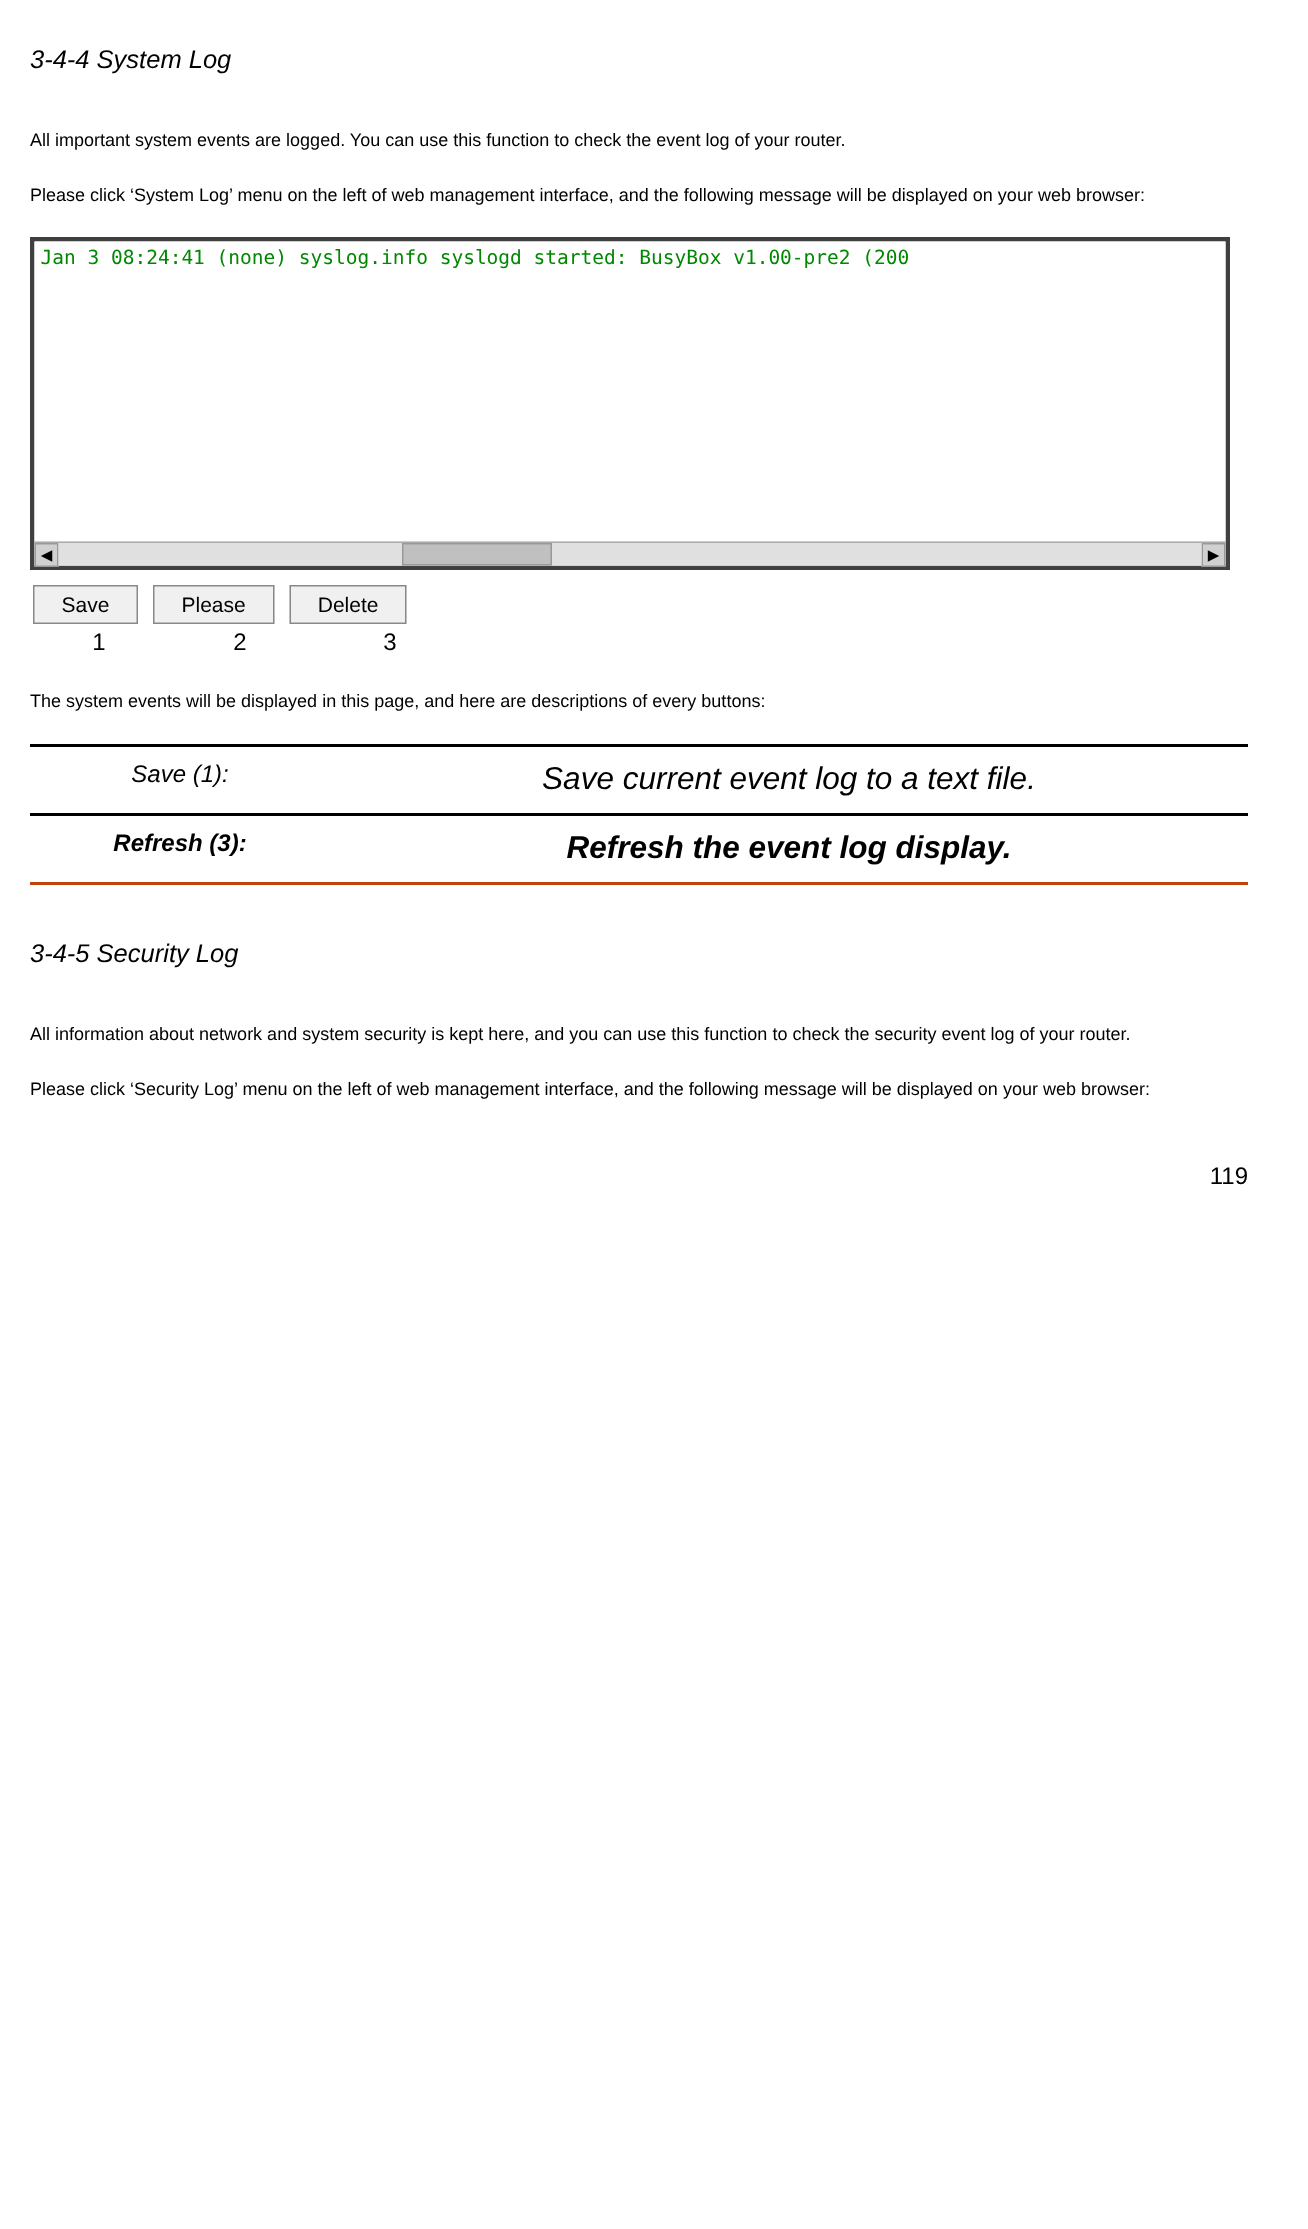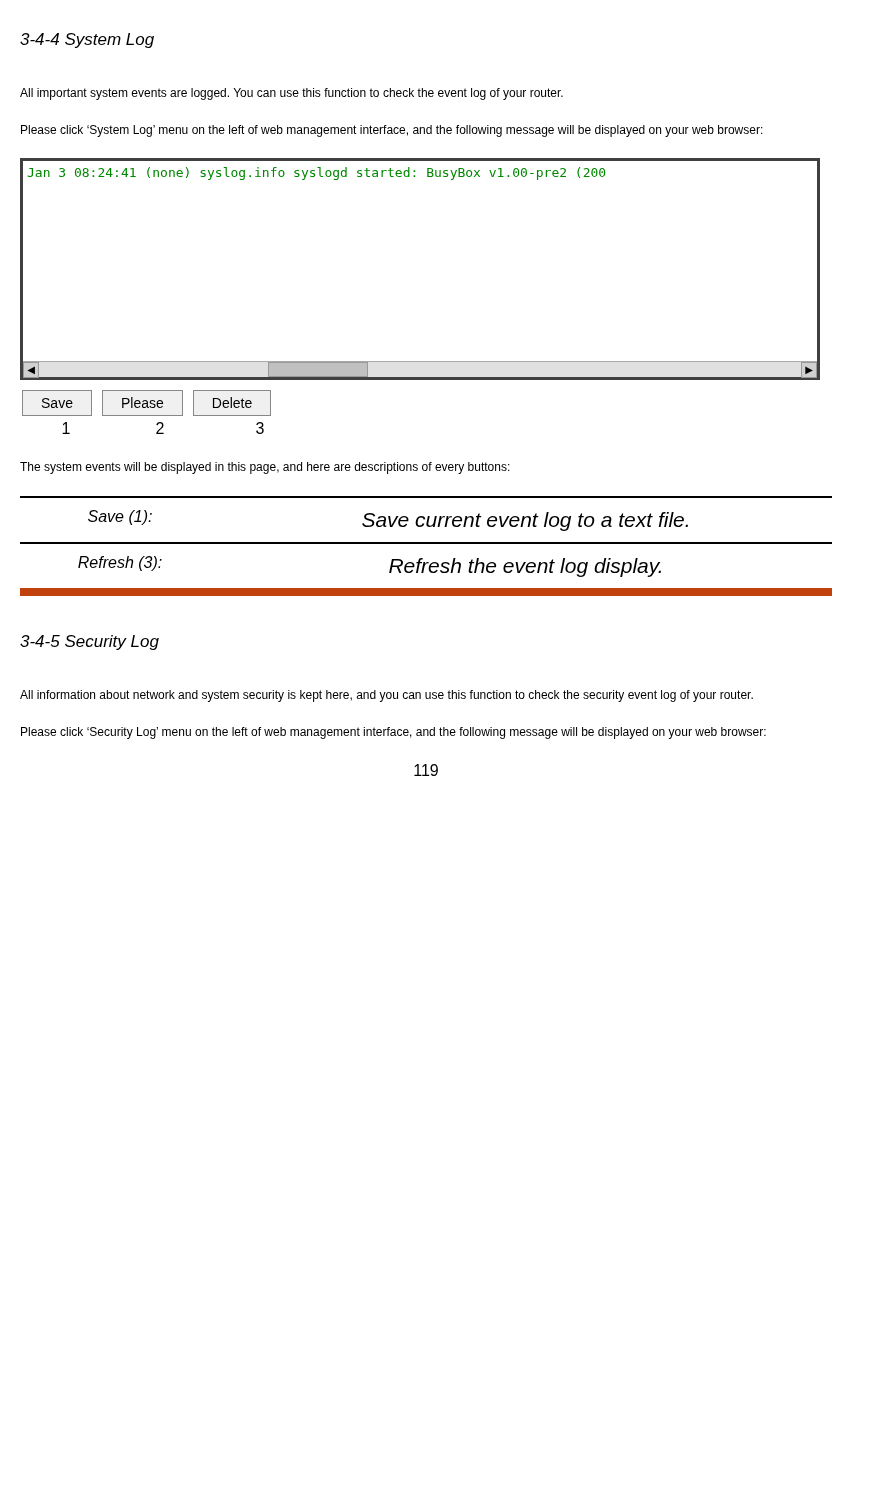--- a/index.html
+++ b/index.html
@@ -135,41 +135,42 @@
 
     .divider-table td {
       padding: 10px 0;
       border-top: 2px solid #000;
       border-bottom: 1px solid #888;
       vertical-align: top;
       text-align: center;
     }
 
     .divider-table tr:last-child td {
-      border-bottom: 8px solid #c2410c;
+      border-bottom: 2px solid #c2410c;
+      font-weight: bold;
     }
 
     .table-label {
       font-style: italic;
       font-size: 16px;
       width: 200px;
       vertical-align: top;
       padding-top: 10px;
     }
 
     .table-desc {
       font-style: italic;
       font-size: 21px;
       vertical-align: top;
       padding-top: 10px;
     }
 
     .page-number {
-      text-align: center;
-      margin-top: 20px;
+      text-align: right;
+      margin-top: 40px;
       font-size: 16px;
     }
 
     .spacer {
       height: 16px;
     }
   </style>
 </head>
 <body>
 

